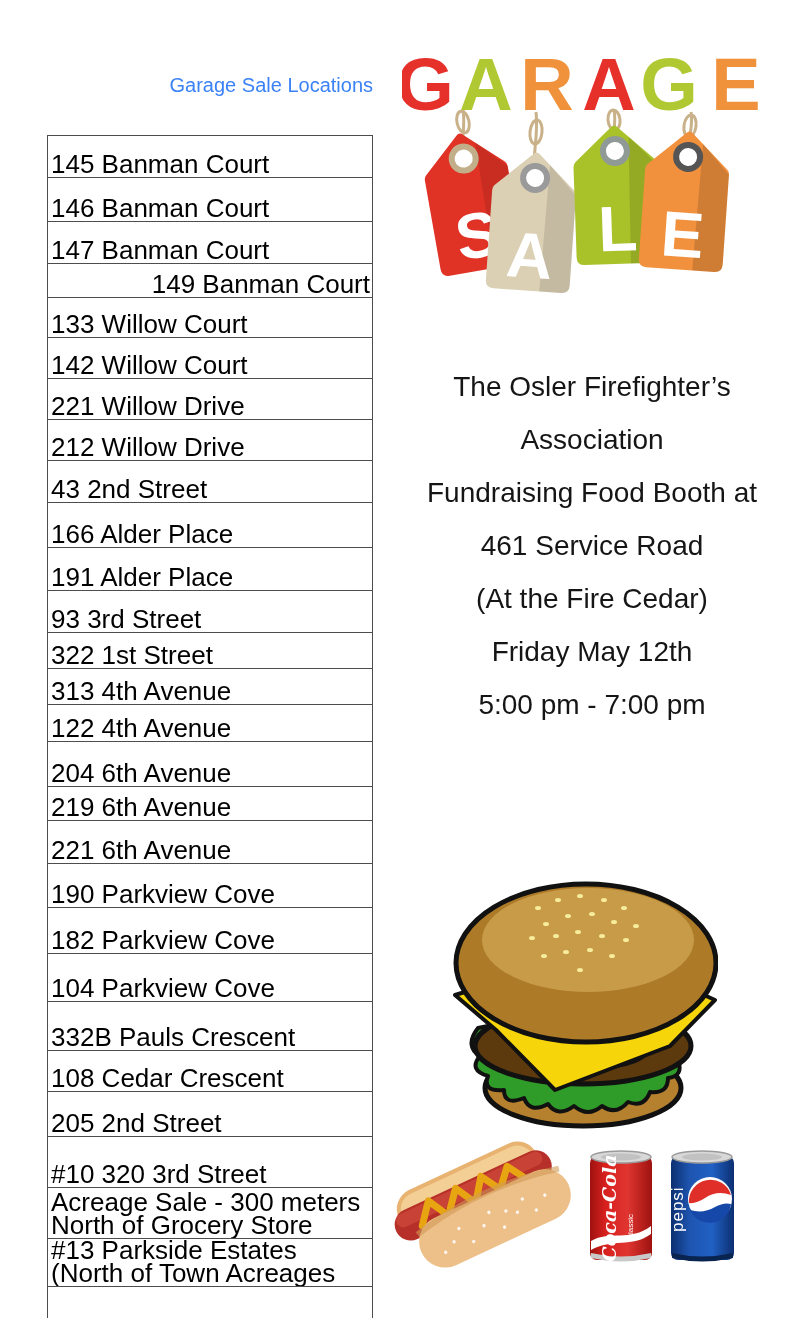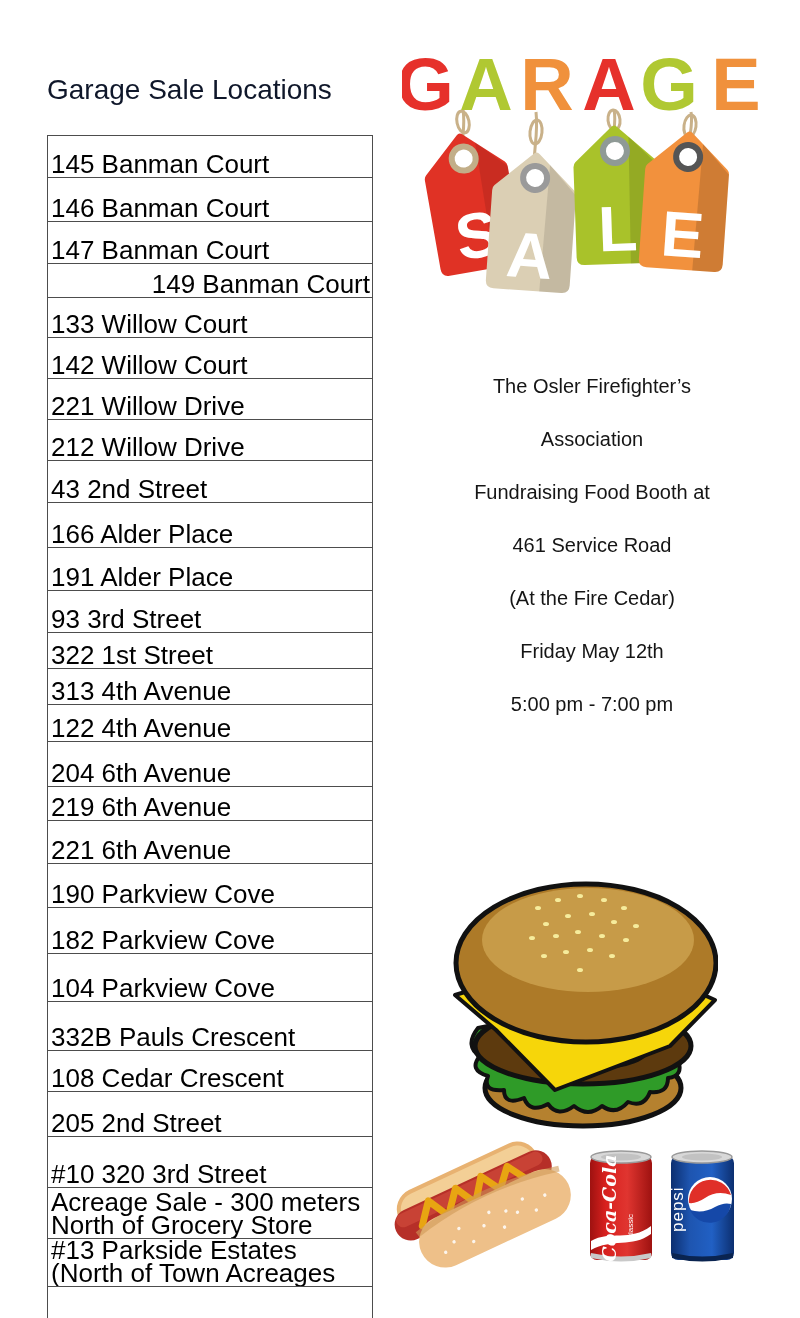--- a/index.html
+++ b/index.html
@@ -3,37 +3,37 @@
 <meta charset="utf-8">
 <style>
   html,body{margin:0;padding:0;}
   body{
     width:800px;height:1318px;overflow:hidden;background:#ffffff;
     font-family:"Liberation Sans",sans-serif;position:relative;
   }
   .abs{position:absolute;}
   
   .left-title{
-    left:47px;top:74px;width:326px;text-align:left;
-    font-size:28px;color:#0f172a;letter-spacing:0;
+    left:47px;top:74px;width:326px;text-align:right;
+    font-size:20px;color:#3b82f6;letter-spacing:0;
   }
   table.loc-table{
     position:absolute;left:47px;top:135px;width:326px;
     border-collapse:collapse;table-layout:fixed;
   }
   table.loc-table td{
     border:1px solid #4d4d4d;vertical-align:bottom;
     font-size:26px;line-height:23px;color:#000;
     padding:0 2px 1px 3px;overflow:hidden;word-wrap:break-word;
   }
   
   .invite{left:390px;top:360px;width:404px;}
   .invite-line{
     height:53px;display:flex;align-items:center;justify-content:center;
-    font-size:20px;color:#151515;white-space:nowrap;
+    font-size:28px;color:#151515;white-space:nowrap;
   }
   svg text{user-select:none;}
 </style>
 </head>
 <body>
 
 <div class="abs left-title">Garage Sale Locations</div>
 
 <table class="loc-table">
   <tbody id="loc-tbody">

